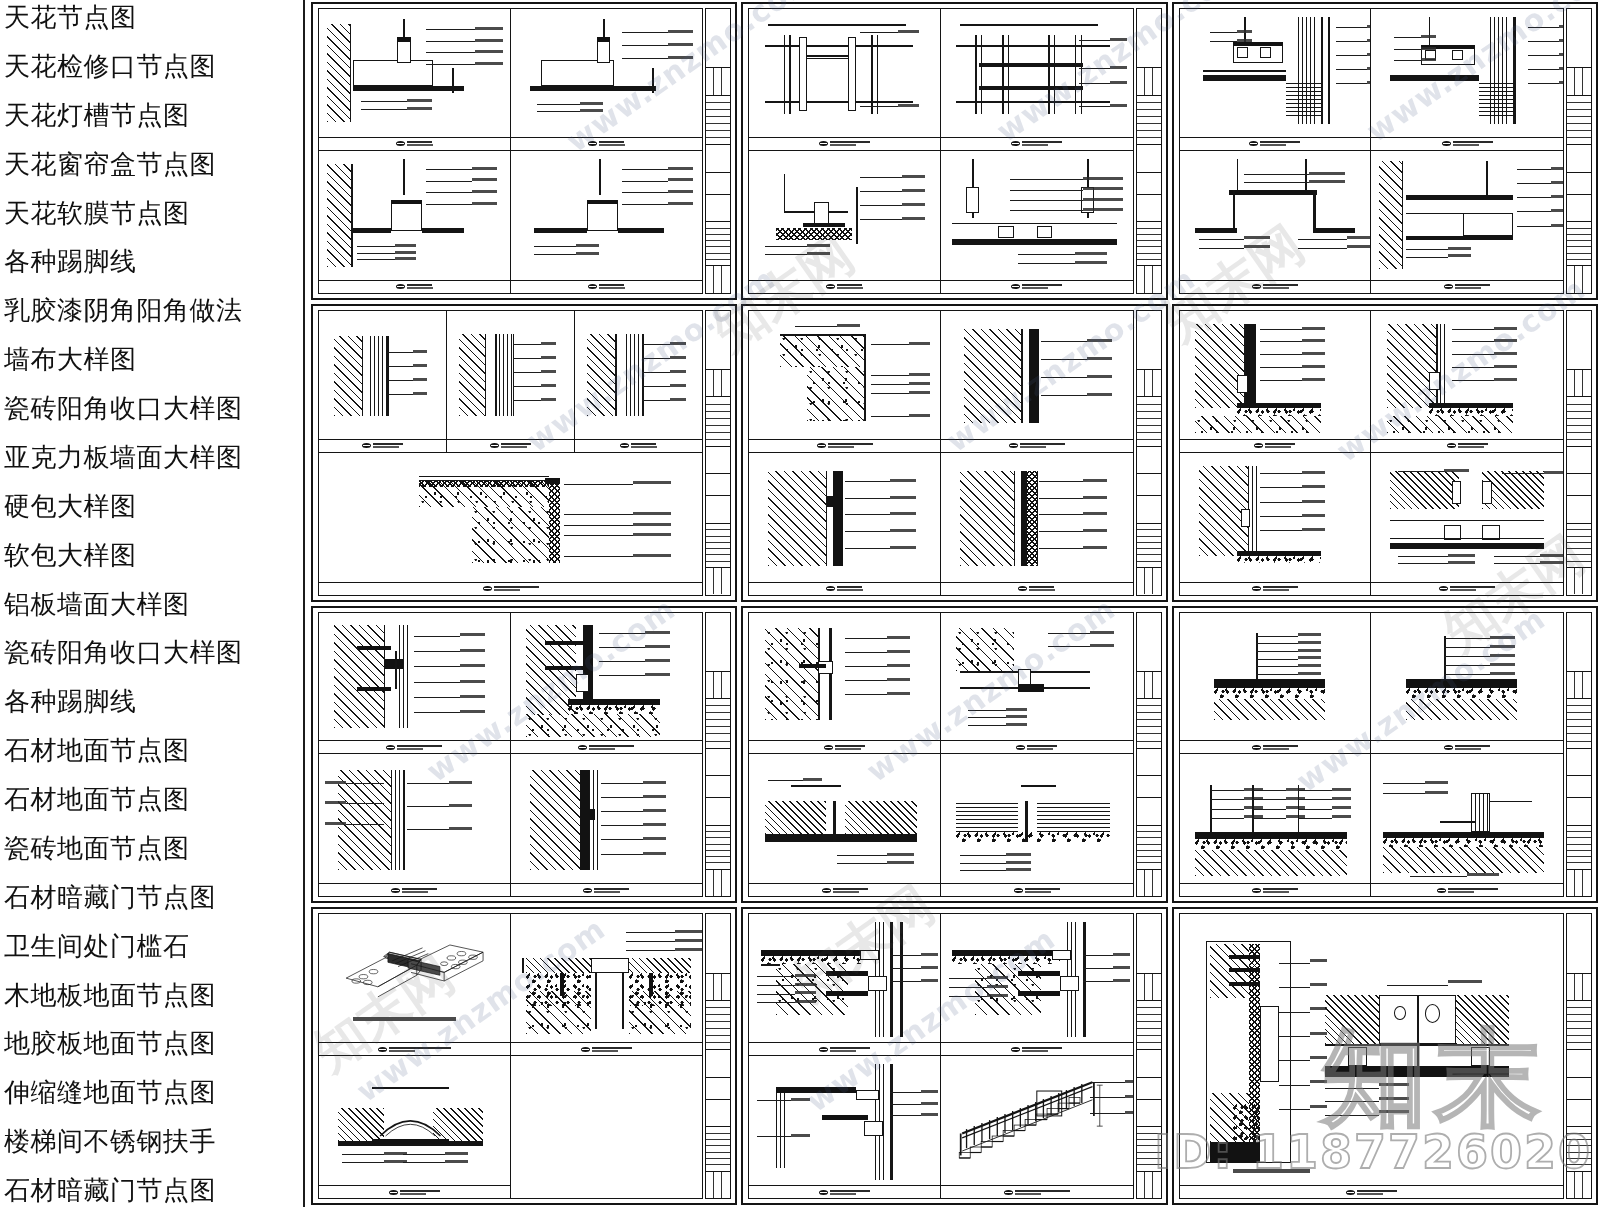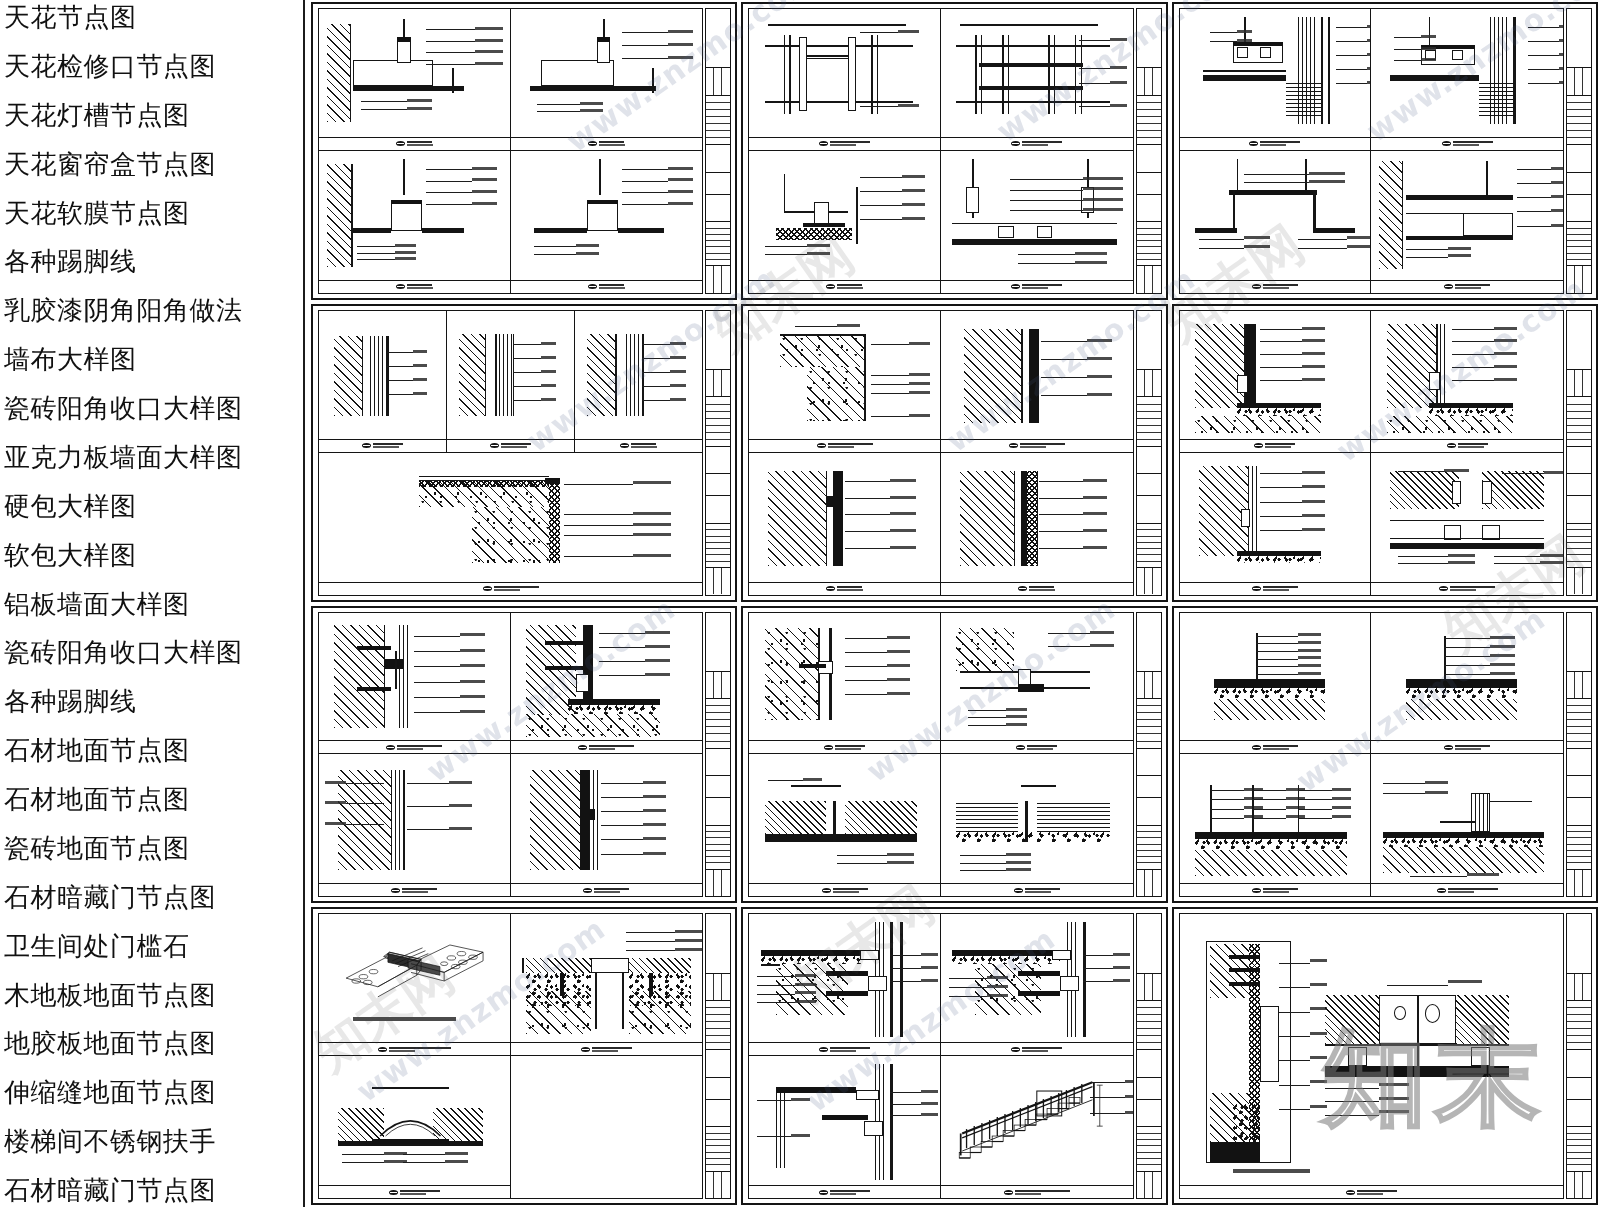--- a/index.html
+++ b/index.html
@@ -2107,14 +2107,15 @@
   <div class="wm-url" style="left:350px; top:1080px;">www.znzmo.com</div>
   <div class="wm-url" style="left:800px; top:1090px;">www.znzmo.com</div>
 
   <div class="wm-cn" style="left:700px; top:310px;">知末网</div>
   <div class="wm-cn" style="left:1430px; top:610px;">知末网</div>
   <div class="wm-cn" style="left:1150px; top:300px;">知末网</div>
   <div class="wm-cn" style="left:300px; top:1030px;">知末网</div>
   <div class="wm-cn" style="left:780px; top:960px;">知末网</div>
 
   <div class="wm-brand">知末</div>
+  <div class="wm-id">ID: 1187726020</div>
 
 </div>
 
 </body></html>

